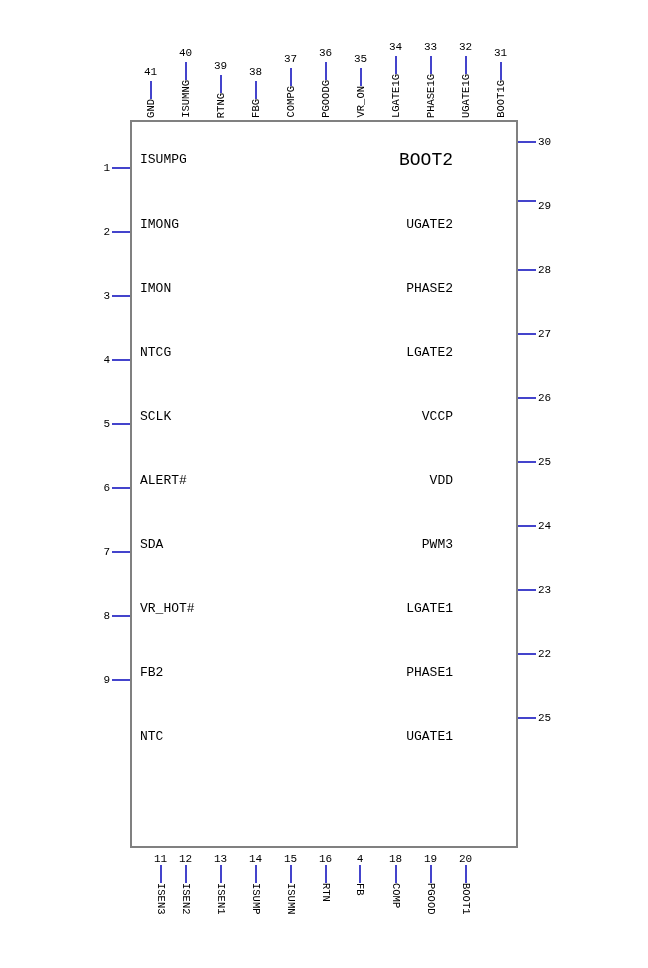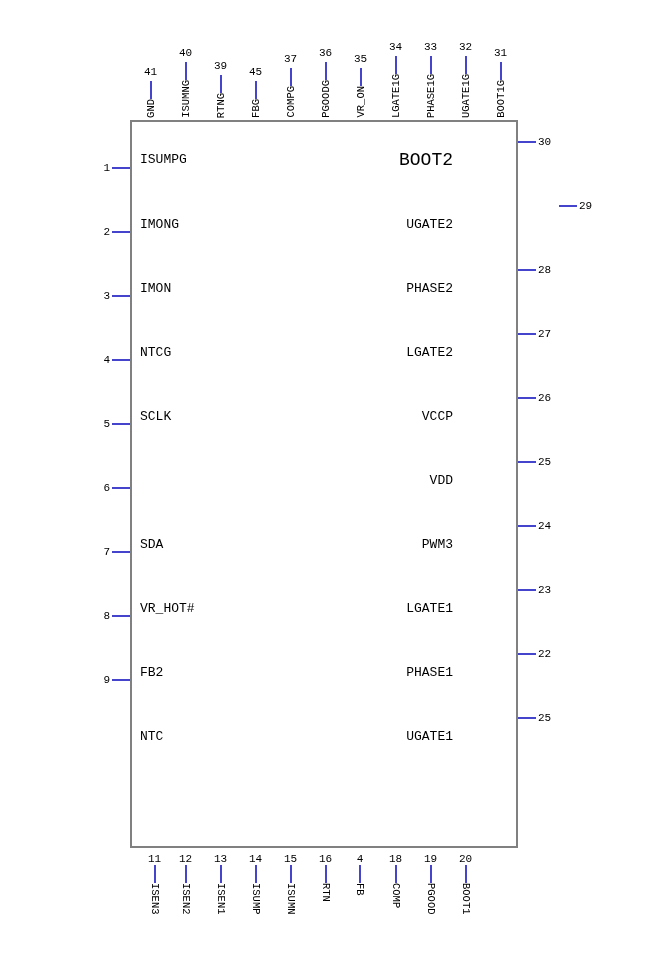--- a/index.html
+++ b/index.html
@@ -154,21 +154,21 @@
 
     <div class="top-pin-entry" style="left:84px;">
       <span class="pin-label-rotated">RTNG</span>
       <div class="pin-stub-v"></div>
       <span class="pin-num-top">39</span>
     </div>
 
     <div class="top-pin-entry" style="left:119px;">
       <span class="pin-label-rotated">FBG</span>
       <div class="pin-stub-v"></div>
-      <span class="pin-num-top">45</span>
+      <span class="pin-num-top">38</span>
     </div>
 
     <div class="top-pin-entry" style="left:154px;">
       <span class="pin-label-rotated">COMPG</span>
       <div class="pin-stub-v"></div>
       <span class="pin-num-top">37</span>
     </div>
 
     <div class="top-pin-entry" style="left:189px;">
       <span class="pin-label-rotated">PGOODG</span>
@@ -202,21 +202,21 @@
 
     <div class="top-pin-entry" style="left:364px;">
       <span class="pin-label-rotated">BOOT1G</span>
       <div class="pin-stub-v"></div>
       <span class="pin-num-top">31</span>
     </div>
   </div>
 
   <div class="bottom-labels-area">
 
-    <div class="bottom-pin-entry" style="left:18px;">
+    <div class="bottom-pin-entry" style="left:24px;">
       <span class="pin-num-bottom">11</span>
       <div class="pin-stub-v"></div>
       <span class="pin-label-rotated" style="transform:rotate(0deg); writing-mode:vertical-lr;">ISEN3</span>
     </div>
 
     <div class="bottom-pin-entry" style="left:49px;">
       <span class="pin-num-bottom">12</span>
       <div class="pin-stub-v"></div>
       <span class="pin-label-rotated" style="transform:rotate(0deg); writing-mode:vertical-lr;">ISEN2</span>
     </div>
@@ -319,21 +319,21 @@
 
   </div>
 
   <div style="position:absolute; top:70px; right:0; width:70px; height:728px;">
 
     <div style="position:absolute; top:16px; left:0; display:flex; align-items:center;">
       <div class="right-stub"></div>
       <span class="right-pin-number">30</span>
     </div>
 
-    <div style="position:absolute; top:80px; left:0; display:flex; align-items:center;padding-left:41px;">
+    <div style="position:absolute; top:80px; left:0; display:flex; align-items:flex-start;">
       <div class="right-stub"></div>
       <span class="right-pin-number">29</span>
     </div>
 
     <div style="position:absolute; top:144px; left:0; display:flex; align-items:center;">
       <div class="right-stub"></div>
       <span class="right-pin-number">28</span>
     </div>
 
     <div style="position:absolute; top:208px; left:0; display:flex; align-items:center;">
@@ -382,20 +382,23 @@
     </div>
     <div style="position:absolute; left:10px; top:136px;">
       <span style="font-size:13px; font-family:'Courier New',monospace; height:64px; display:flex; align-items:center;">IMON</span>
     </div>
     <div style="position:absolute; left:10px; top:200px;">
       <span style="font-size:13px; font-family:'Courier New',monospace; height:64px; display:flex; align-items:center;">NTCG</span>
     </div>
     <div style="position:absolute; left:10px; top:264px;">
       <span style="font-size:13px; font-family:'Courier New',monospace; height:64px; display:flex; align-items:center;">SCLK</span>
     </div>
+    <div style="position:absolute; left:10px; top:328px;">
+      <span style="font-size:13px; font-family:'Courier New',monospace; height:64px; display:flex; align-items:center;">ALERT#</span>
+    </div>
     <div style="position:absolute; left:10px; top:392px;">
       <span style="font-size:13px; font-family:'Courier New',monospace; height:64px; display:flex; align-items:center;">SDA</span>
     </div>
     <div style="position:absolute; left:10px; top:456px;">
       <span style="font-size:13px; font-family:'Courier New',monospace; height:64px; display:flex; align-items:center;">VR_HOT#</span>
     </div>
     <div style="position:absolute; left:10px; top:520px;">
       <span style="font-size:13px; font-family:'Courier New',monospace; height:64px; display:flex; align-items:center;">FB2</span>
     </div>
     <div style="position:absolute; left:10px; top:584px;">

